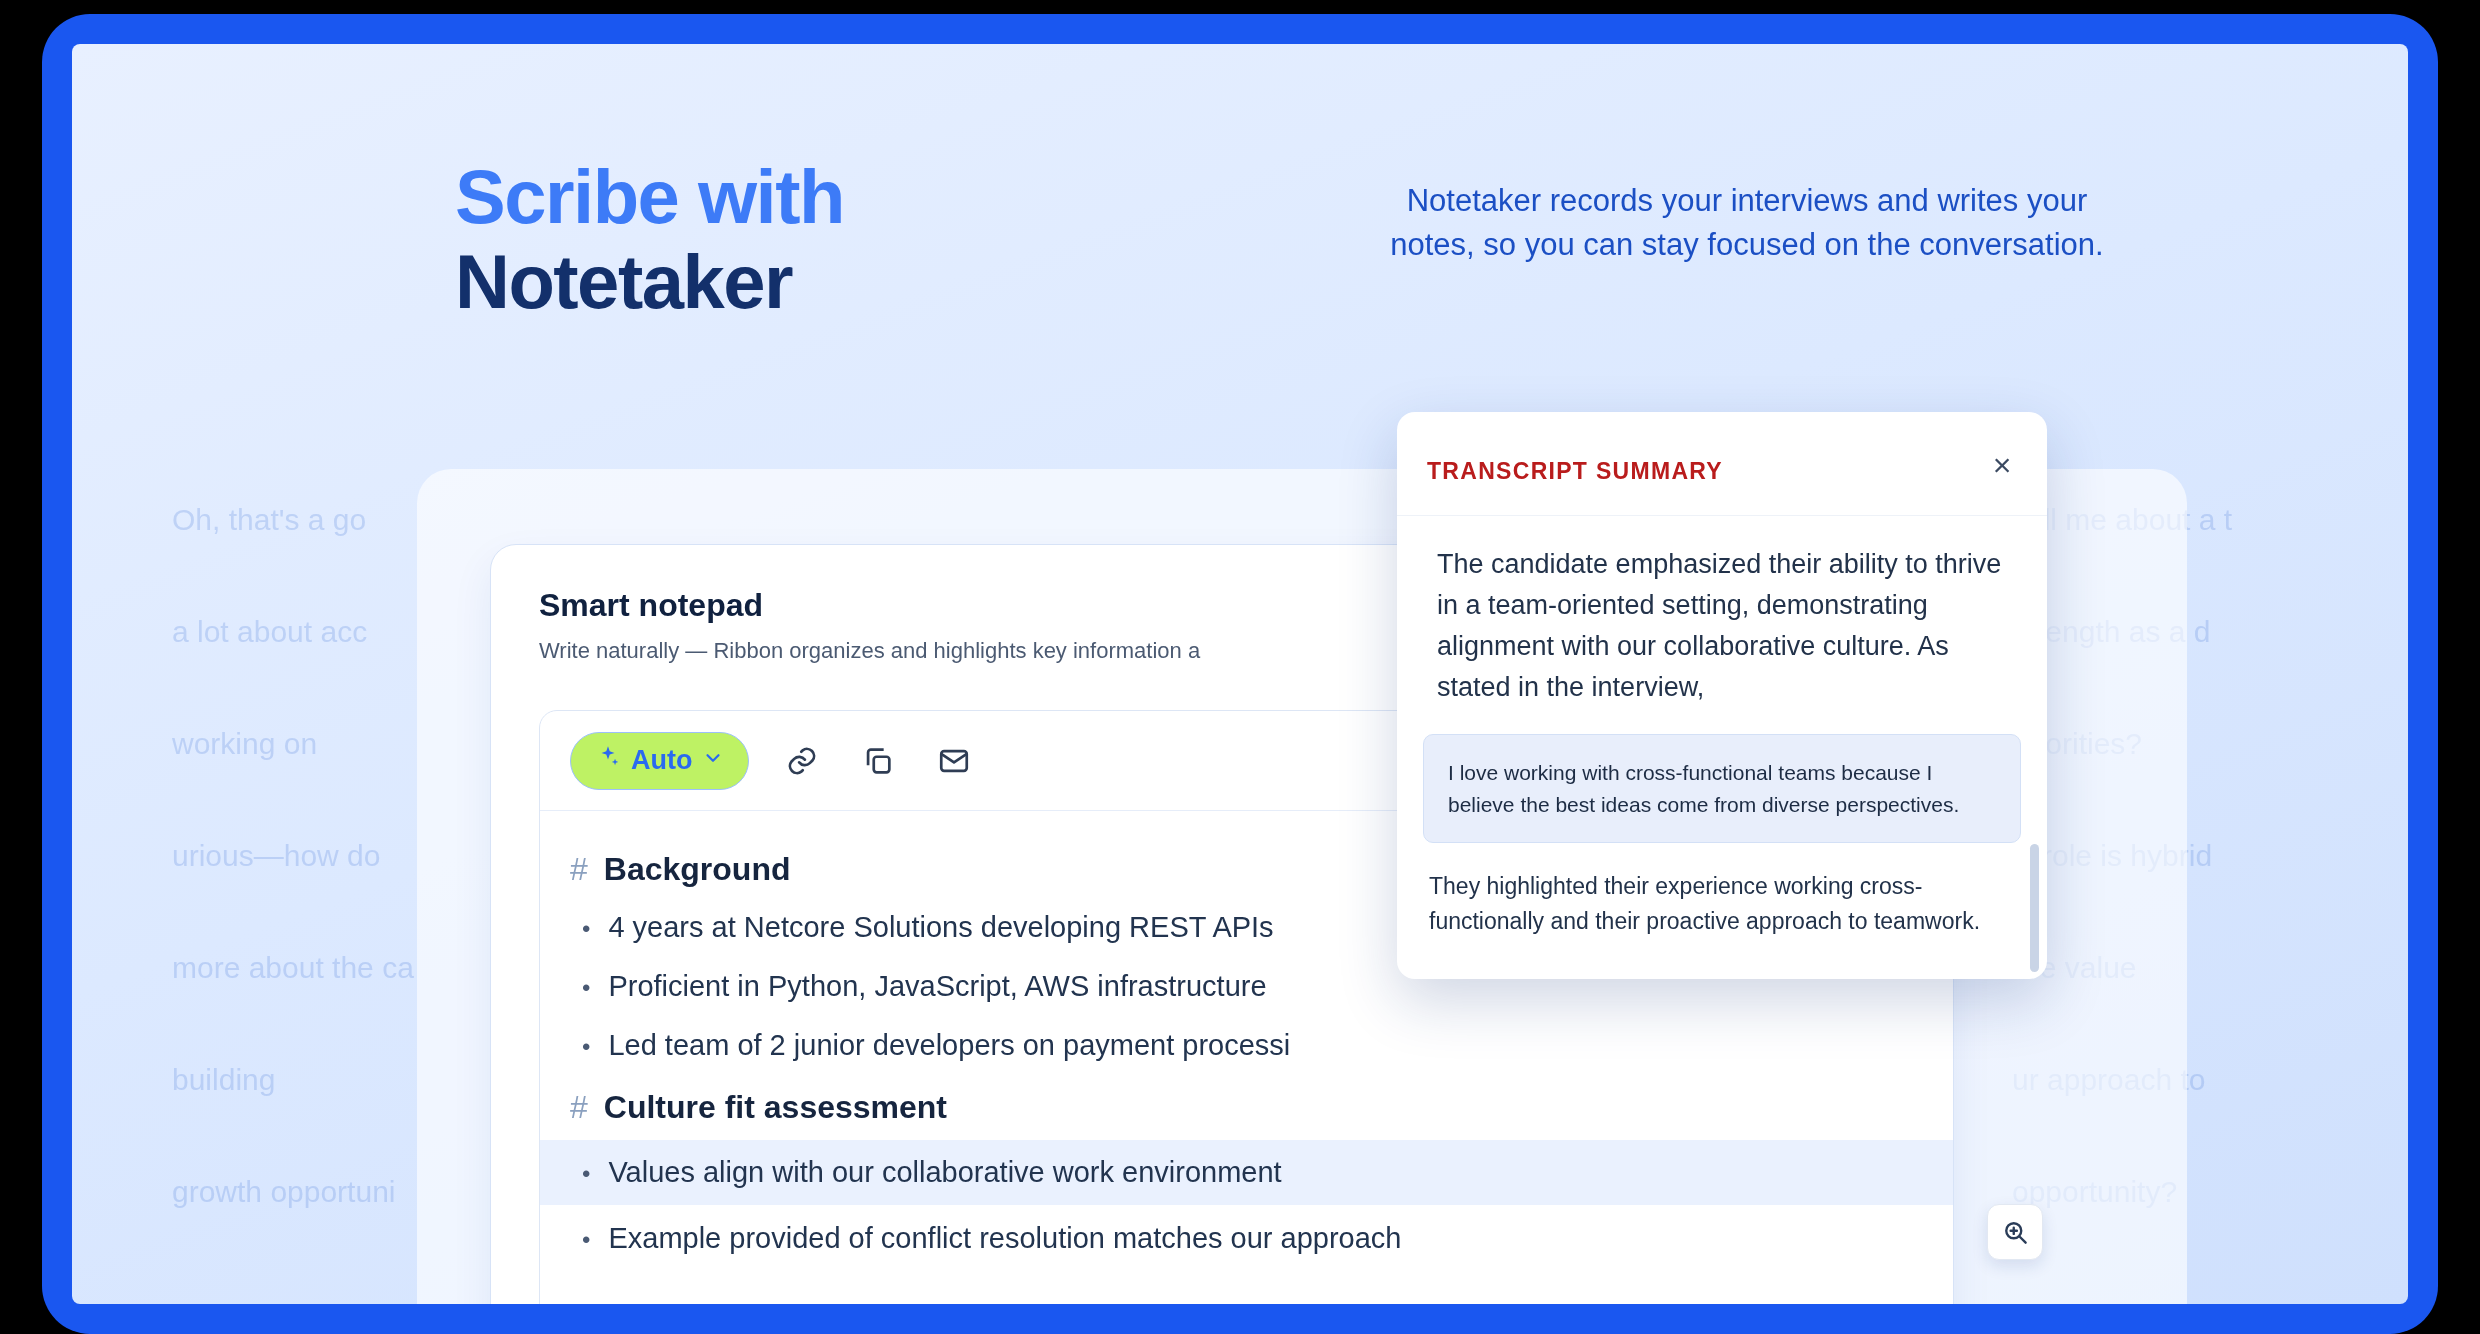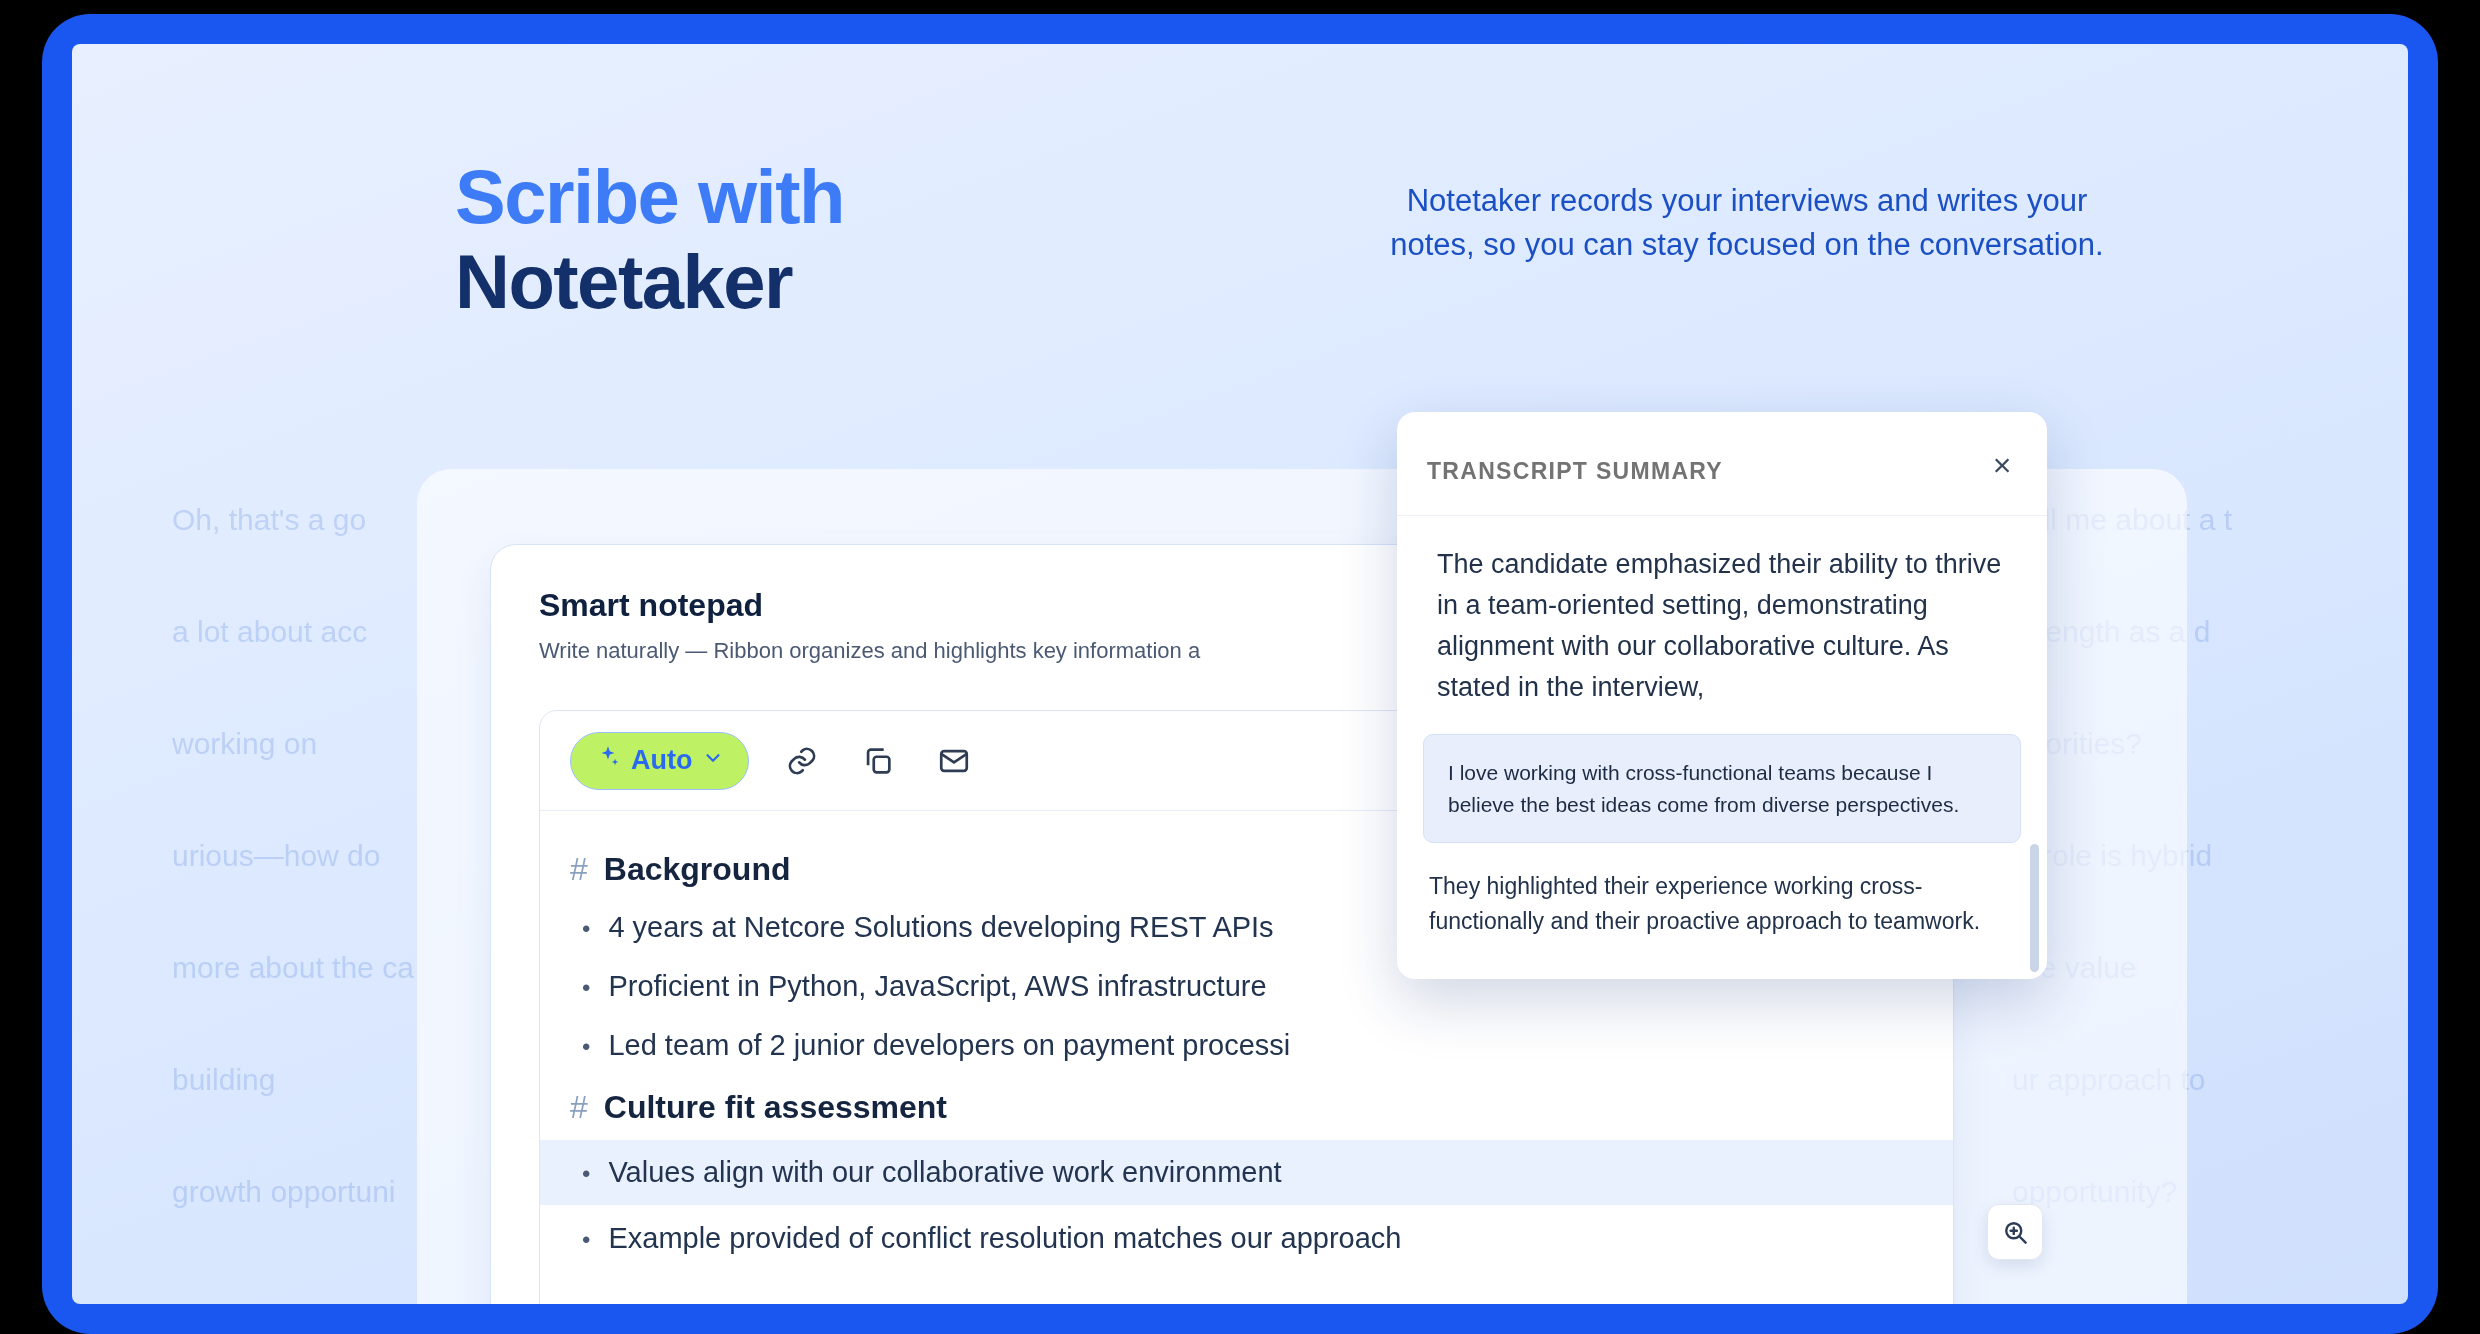--- a/index.html
+++ b/index.html
@@ -165,21 +165,21 @@
   }
   .pop-head {
     position: relative;
     height: 104px;
     display: flex; align-items: center;
     padding: 0 30px;
     border-bottom: 1px solid #eef2f8;
   }
   .pop-title {
     font-size: 23px; font-weight: 600; letter-spacing: 1.3px;
-    color: #737373;
+    color: #b91c1c;
     margin-top: 16px;
   }
   .pop-close {
     position: absolute; right: 26px; top: 34px;
     width: 38px; height: 38px;
     display: flex; align-items: center; justify-content: center;
     font-size: 32px; color: #3b4a61; line-height: 1;
   }
   .pop-para {
     padding: 28px 32px 26px 40px;

